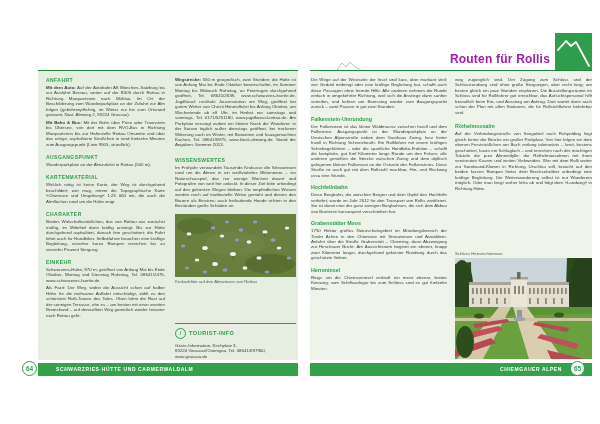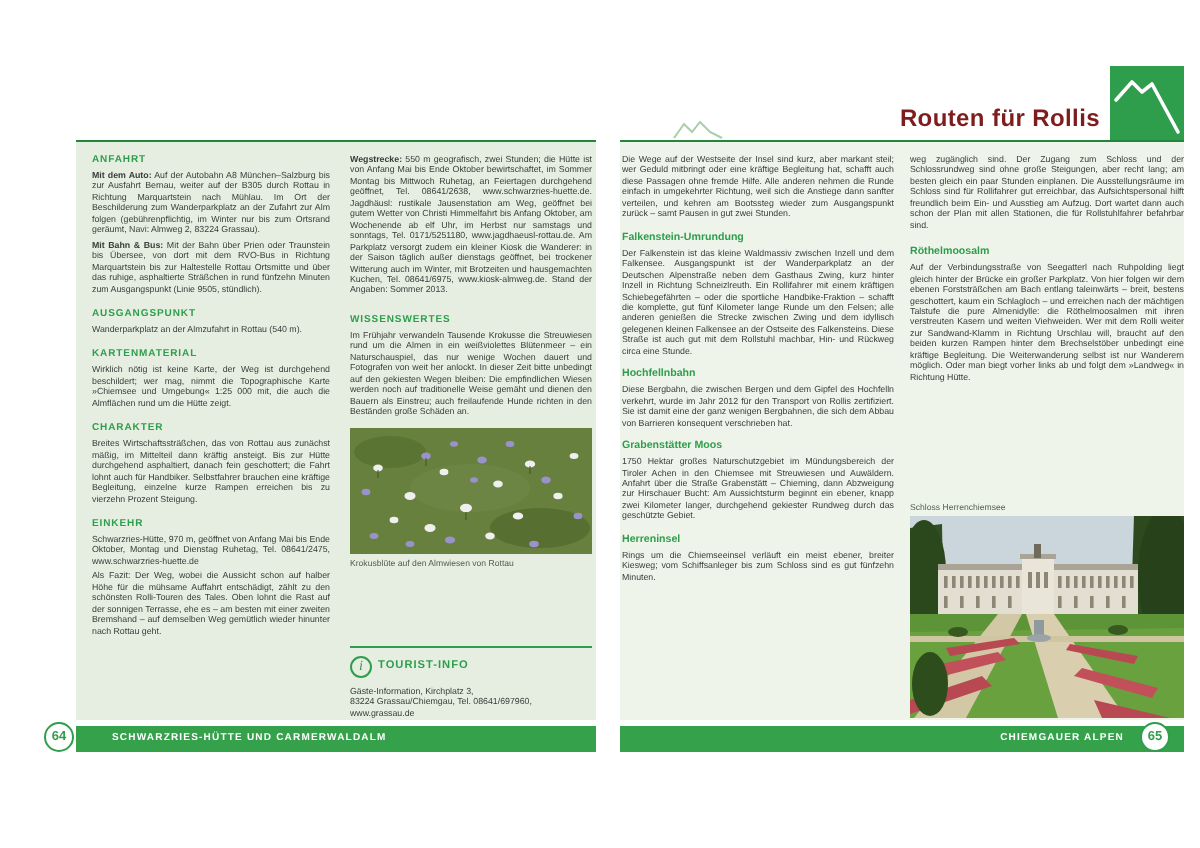--- a/index.html
+++ b/index.html
@@ -5,21 +5,21 @@
   html,body{margin:0;padding:0;background:#ffffff;}
   .sheet{position:relative;width:600px;height:424px;background:#ffffff;overflow:hidden;
          font-family:"Liberation Sans","DejaVu Sans",sans-serif;}
   .page-bg{position:absolute;}
   .bg-left{left:38px;top:71px;width:260px;height:289px;background:#e5eee1;}
   .bg-right{left:310px;top:71px;width:282px;height:289px;background:#eef4ea;}
   .rule{position:absolute;height:1px;background:#23863c;}
   .rule-left{left:38px;top:70px;width:260px;}
   .rule-right{left:310px;top:70px;width:282px;}
   .page-title{position:absolute;left:305px;top:52px;width:245px;text-align:right;
-              font-size:12px;font-weight:bold;color:#7f1d1d;letter-spacing:.2px;}
+              font-size:12px;font-weight:bold;color:#a21caf;letter-spacing:.2px;}
   .logo{position:absolute;left:555px;top:33px;width:37px;height:37px;background:#2f9e4c;}
   .mini-mtn{position:absolute;left:336px;top:57px;}
   .col{position:absolute;overflow:hidden;}
   .col-l1{left:46px;top:77px;width:119px;height:283px;}
   .col-l2{left:175px;top:77px;width:121px;height:283px;display:flex;flex-direction:column;}
   .col-r1{left:311px;top:77px;width:136px;height:282px;}
   .col-r2{left:455px;top:77px;width:137px;height:282px;display:flex;flex-direction:column;}
   .shead{font-size:5px;font-weight:bold;color:#2f9e4c;letter-spacing:.45px;margin:7px 0 2px;}
   .shead.first{margin-top:0;}
   .rhead{font-size:5.3px;font-weight:bold;color:#2f9e4c;margin:6px 0 2px;}

